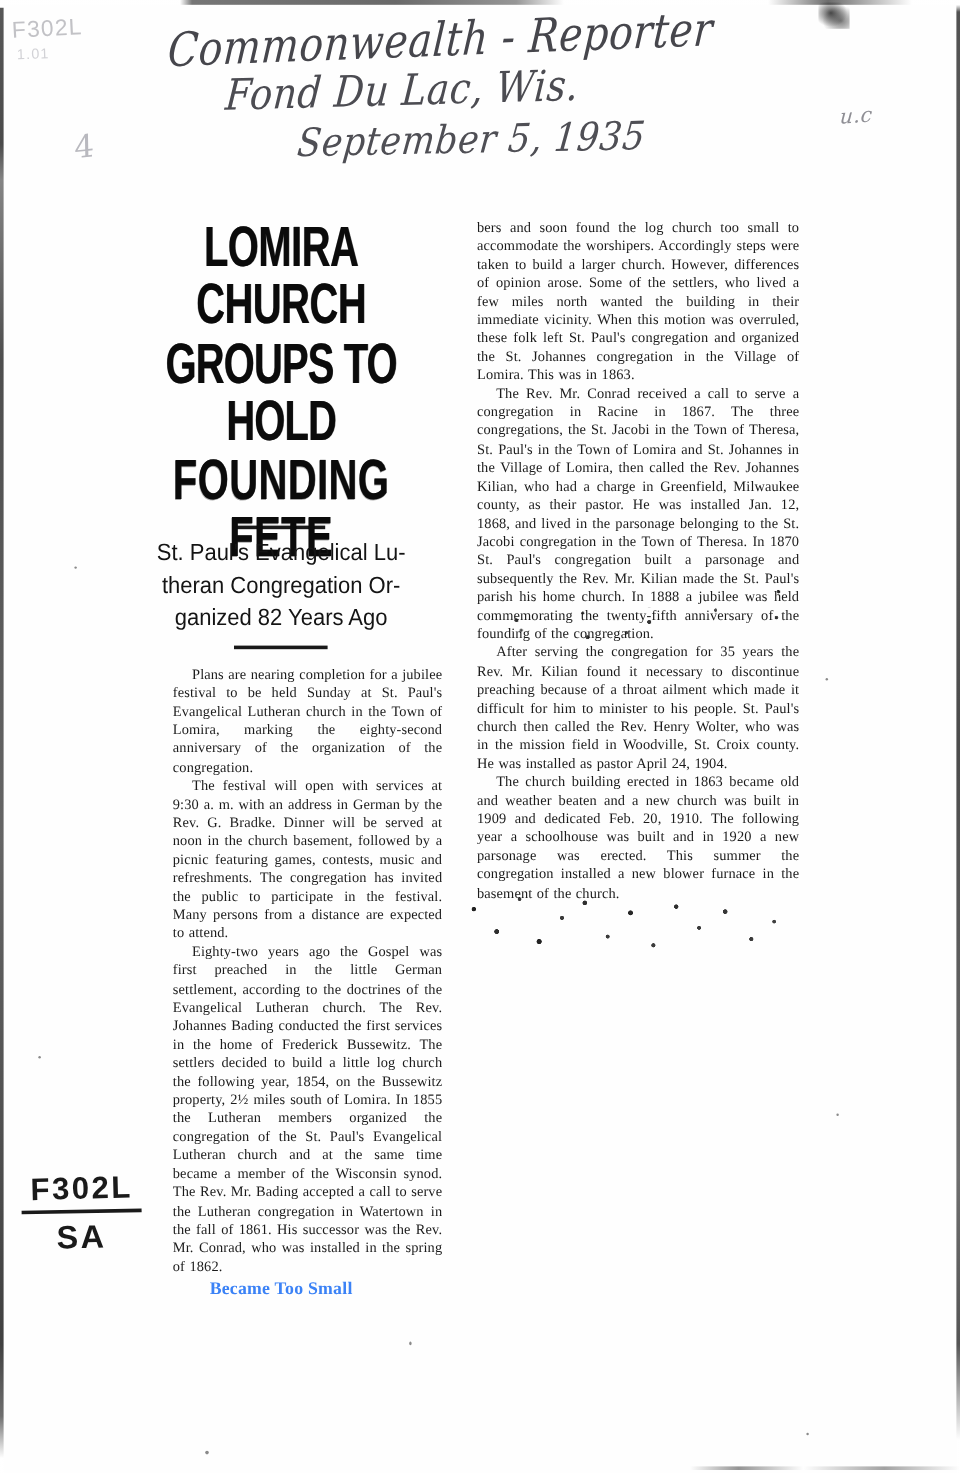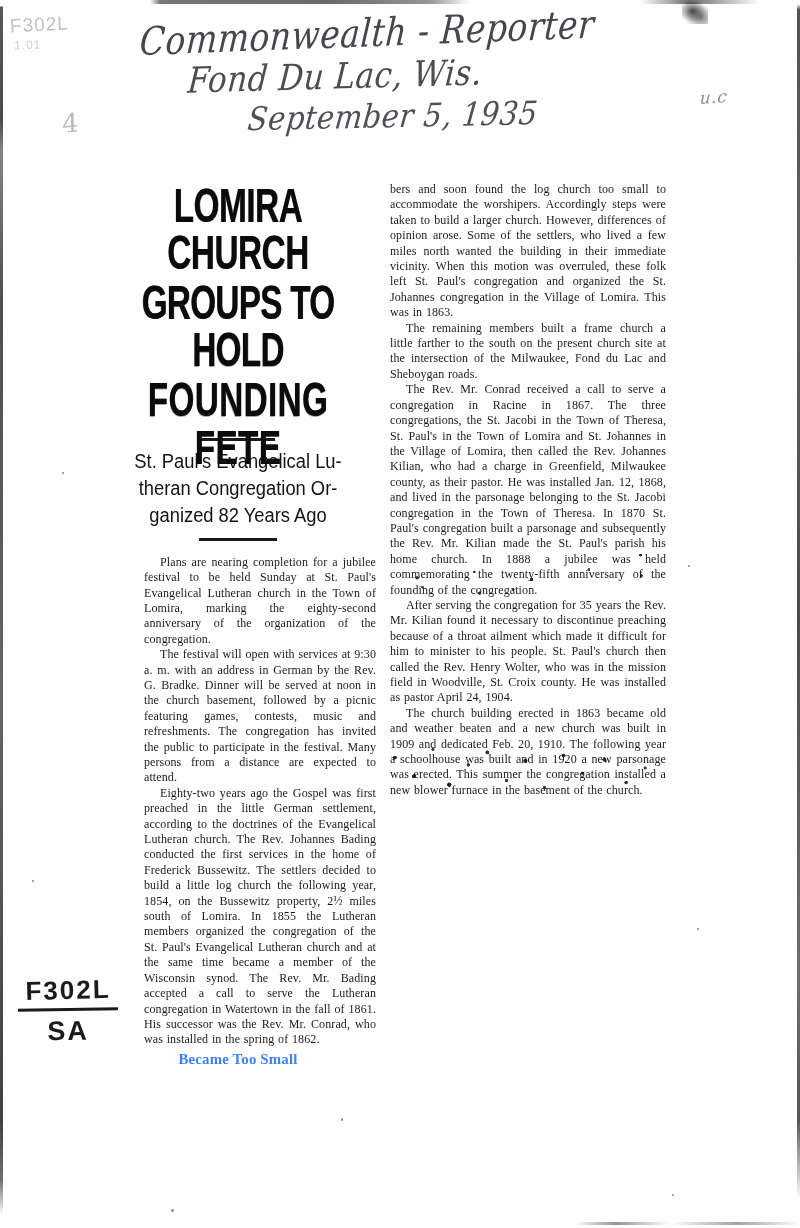--- a/index.html
+++ b/index.html
@@ -184,21 +184,21 @@
   
   .clipping {
     position: absolute;
     left: 100px;
     top: 182px;
     width: 566px;
   }
 
   .columns {
     display: flex;
-    gap: 14px;
+    gap: 29px;
     align-items: flex-start;
   }
   .col {
     width: 276px;
   }
 
   
   .headline {
     font-family: "Liberation Sans", sans-serif;
     font-weight: 700;
@@ -374,21 +374,20 @@
           <p>Eighty-two years ago the Gospel was first preached in the little German settlement, according to the doctrines of the Evangelical Lutheran church. The Rev. Johannes Bading conducted the first services in the home of Frederick Bussewitz. The settlers decided to build a little log church the following year, 1854, on the Bussewitz property, 2½ miles south of Lomira. In 1855 the Lutheran members organized the congregation of the St. Paul's Evangelical Lutheran church and at the same time became a member of the Wisconsin synod. The Rev. Mr. Bading accepted a call to serve the Lutheran congregation in Watertown in the fall of 1861. His successor was the Rev. Mr. Conrad, who was installed in the spring of 1862.</p>
         </div>
 
         <div class="subhead">Became Too Small</div>
 
       </div>
 
       <div class="col">
         <div class="body-text">
           <p class="no-indent">bers and soon found the log church too small to accommodate the worshipers. Accordingly steps were taken to build a larger church. However, differences of opinion arose. Some of the settlers, who lived a few miles north wanted the building in their immediate vicinity. When this motion was overruled, these folk left St. Paul's congregation and organized the St. Johannes congregation in the Village of Lomira. This was in 1863.</p>
-          <p>The remaining members built a frame church a little farther to the south on the present church site at the intersection of the Milwaukee, Fond du Lac and Sheboygan roads.</p>
           <p><span>The Rev. Mr. Conrad received a call to serve a congregation in Racine in 1867. The three congregations, the St. Jacobi in the Town of Theresa, St. Paul's in the Town of Lomira and St. Johannes in the Village of Lomira, then called the Rev. Johannes Kilian, who had a charge in Greenfield, Milwaukee county, as their pastor. He was installed Jan. 12, 1868, and lived in the parsonage belonging to the St. Jacobi congregation in the Town of Theresa. In 1870 St. Paul's congregation built a parsonage and subsequently the Rev. Mr. Kilian made the St. Paul's parish his home church. In 1888 a jubilee </span><span class="speckled">was held commemorating the twenty-fifth anniversary of the founding of the congregation.</span></p>
           <p>After serving the congregation for 35 years the Rev. Mr. Kilian found it necessary to discontinue preaching because of a throat ailment which made it difficult for him to minister to his people. St. Paul's church then called the Rev. Henry Wolter, who was in the mission field in Woodville, St. Croix county. He was installed as pastor April 24, 1904.</p>
           <p>The church building erected in 1863 became old and weather beaten and a new church was built in 1909 and dedicated Feb. 20, 1910. The following year a schoolhouse was built and in 1920 a new parsonage was erected. This summer the congregation installed a new blower furnace in the basement of the church.</p>
         </div>
       </div>
 
     </div>
   </div>
 
   <div class="speck-overlay"></div>

